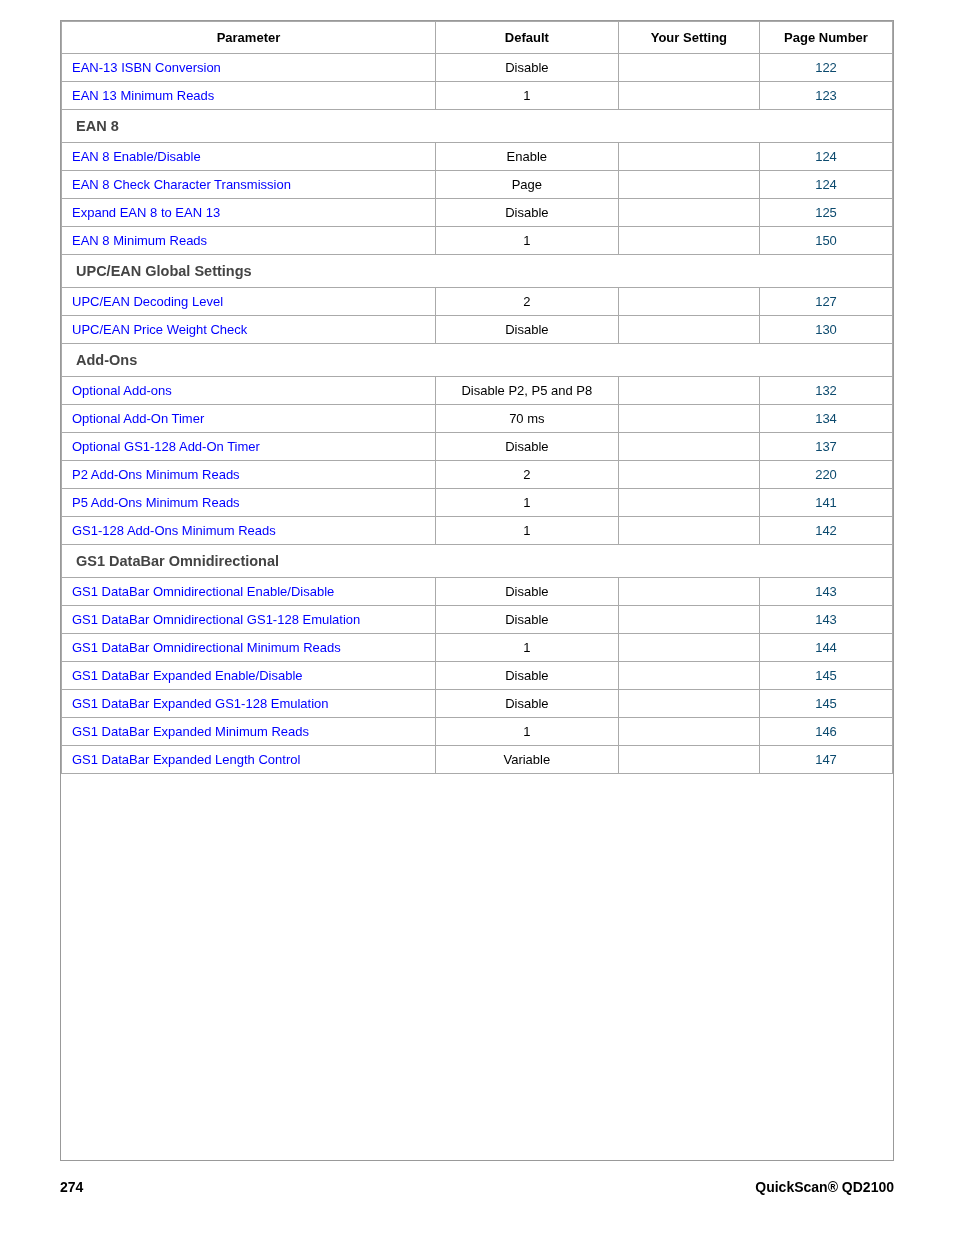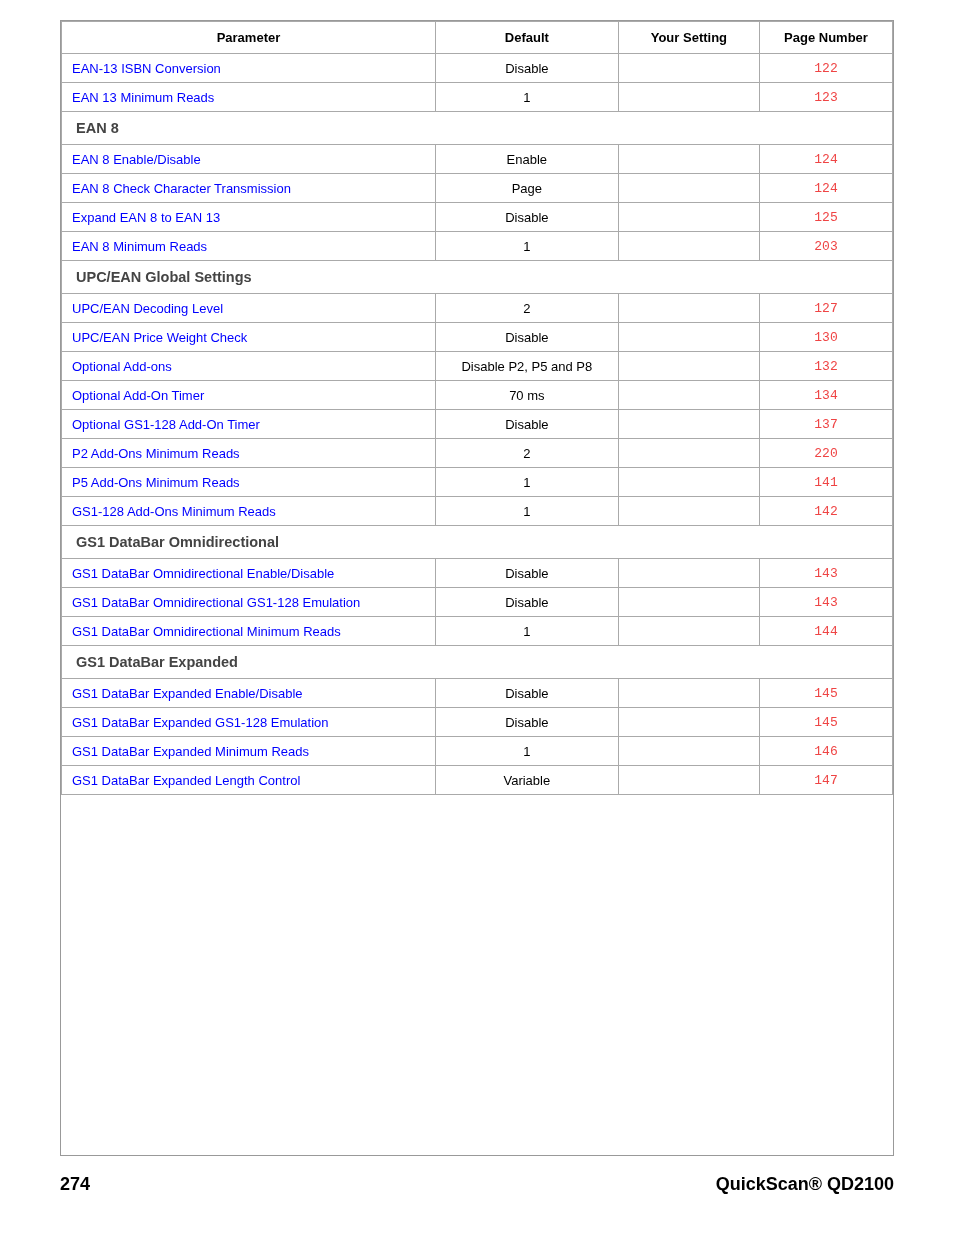--- a/index.html
+++ b/index.html
@@ -58,43 +58,42 @@
     }
     .col-page {
       width: 16%;
       text-align: center;
     }
     .param-link {
       color: #00f;
       text-decoration: none;
     }
     .page-num {
-      color: #ef4444;
-      font-family: Liberation Mono, monospace;
+      color: #0c4a6e;
     }
     .section-header td {
       background: #fff;
       font-weight: bold;
       color: #444;
       font-size: 14px;
       padding: 8px 14px;
       border: 1px solid #aaa;
     }
     .section-header-text {
       color: #444;
       font-size: 14.5px;
       font-weight: bold;
       margin-top: 32px;
     }
     .footer {
       display: flex;
       justify-content: space-between;
       align-items: flex-start;
       padding: 18px 0 0 0;
-      font-size: 18px;
+      font-size: 14px;
       font-weight: bold;
       color: #000;
     }
   </style>
 </head>
 <body>
 
 <div class="page">
   <div class="table-container">
     <table>
@@ -137,37 +136,40 @@
           <tr>
             <td class="col-param"><a class="param-link" href="#">Expand EAN 8 to EAN 13</a></td>
             <td class="col-default">Disable</td>
             <td class="col-setting"></td>
             <td class="col-page"><span class="page-num">125</span></td>
           </tr>
           <tr>
             <td class="col-param"><a class="param-link" href="#">EAN 8 Minimum Reads</a></td>
             <td class="col-default">1</td>
             <td class="col-setting"></td>
-            <td class="col-page"><span class="page-num">203</span></td>
+            <td class="col-page"><span class="page-num">150</span></td>
           </tr>
           <tr class="section-header">
             <td colspan="4"><span class="section-header-text">UPC/EAN Global Settings</span></td>
           </tr>
           <tr>
             <td class="col-param"><a class="param-link" href="#">UPC/EAN Decoding Level</a></td>
             <td class="col-default">2</td>
             <td class="col-setting"></td>
             <td class="col-page"><span class="page-num">127</span></td>
           </tr>
           <tr>
             <td class="col-param"><a class="param-link" href="#">UPC/EAN Price Weight Check</a></td>
             <td class="col-default">Disable</td>
             <td class="col-setting"></td>
             <td class="col-page"><span class="page-num">130</span></td>
           </tr>
+          <tr class="section-header">
+            <td colspan="4"><span class="section-header-text">Add-Ons</span></td>
+          </tr>
           <tr>
             <td class="col-param"><a class="param-link" href="#">Optional Add-ons</a></td>
             <td class="col-default">Disable P2, P5 and P8</td>
             <td class="col-setting"></td>
             <td class="col-page"><span class="page-num">132</span></td>
           </tr>
           <tr>
             <td class="col-param"><a class="param-link" href="#">Optional Add-On Timer</a></td>
             <td class="col-default">70 ms</td>
             <td class="col-setting"></td>
@@ -210,23 +212,20 @@
             <td class="col-param"><a class="param-link" href="#">GS1 DataBar Omnidirectional GS1-128 Emulation</a></td>
             <td class="col-default">Disable</td>
             <td class="col-setting"></td>
             <td class="col-page"><span class="page-num">143</span></td>
           </tr>
           <tr>
             <td class="col-param"><a class="param-link" href="#">GS1 DataBar Omnidirectional Minimum Reads</a></td>
             <td class="col-default">1</td>
             <td class="col-setting"></td>
             <td class="col-page"><span class="page-num">144</span></td>
-          </tr>
-          <tr class="section-header">
-            <td colspan="4"><span class="section-header-text">GS1 DataBar Expanded</span></td>
           </tr>
           <tr>
             <td class="col-param"><a class="param-link" href="#">GS1 DataBar Expanded Enable/Disable</a></td>
             <td class="col-default">Disable</td>
             <td class="col-setting"></td>
             <td class="col-page"><span class="page-num">145</span></td>
           </tr>
           <tr>
             <td class="col-param"><a class="param-link" href="#">GS1 DataBar Expanded GS1-128 Emulation</a></td>
             <td class="col-default">Disable</td>

